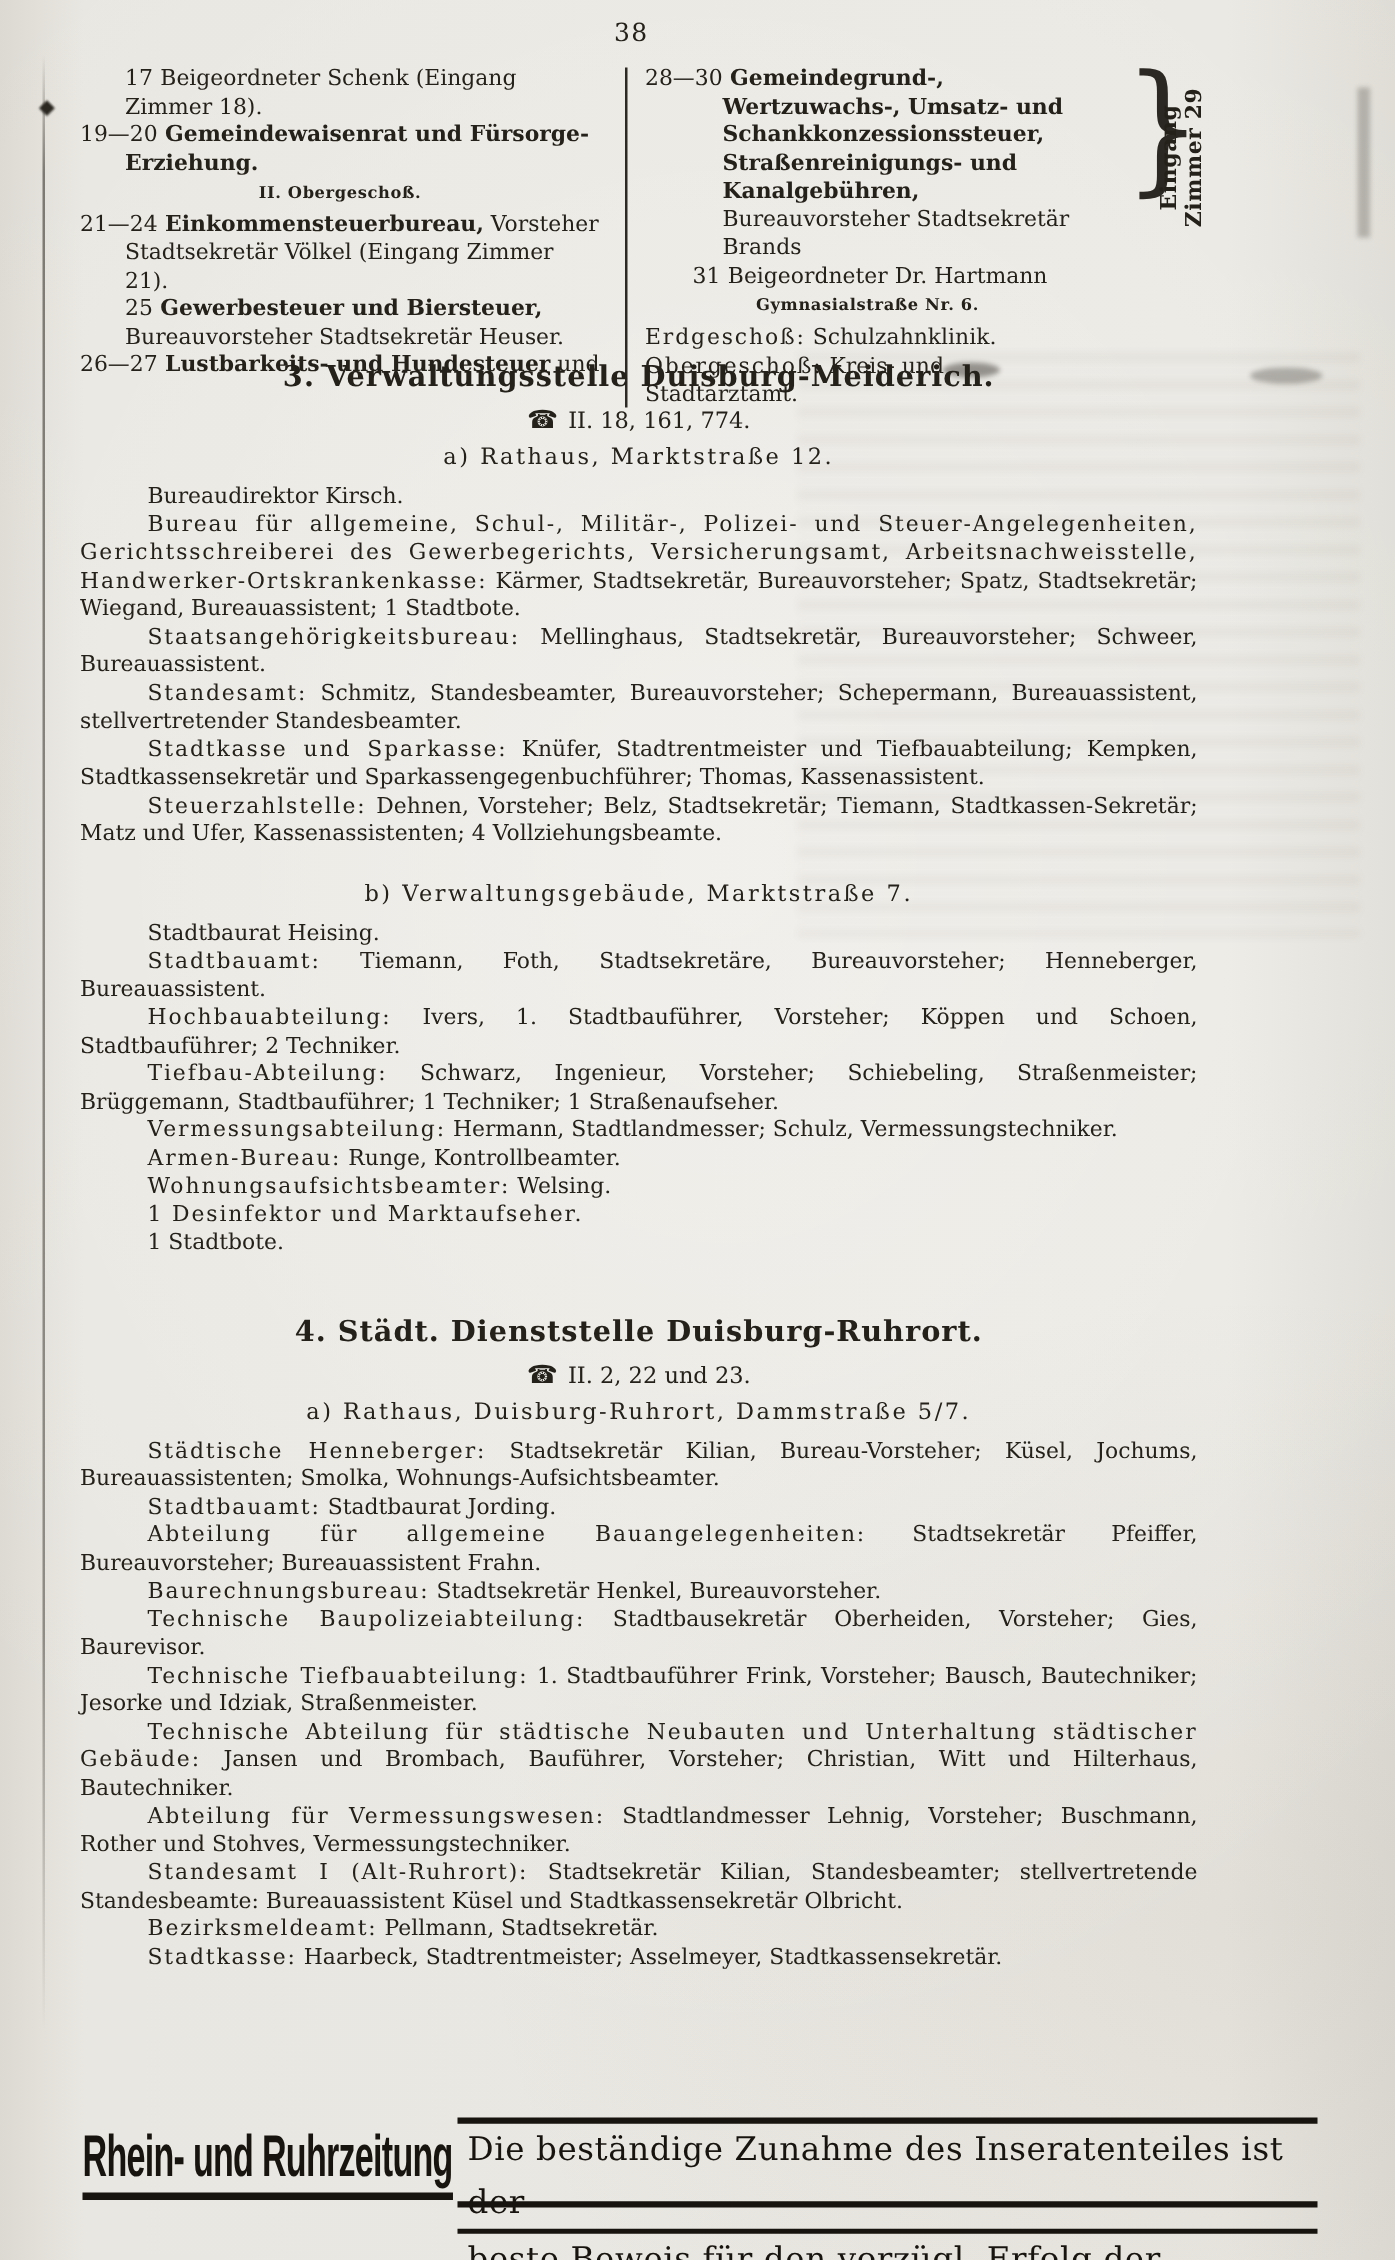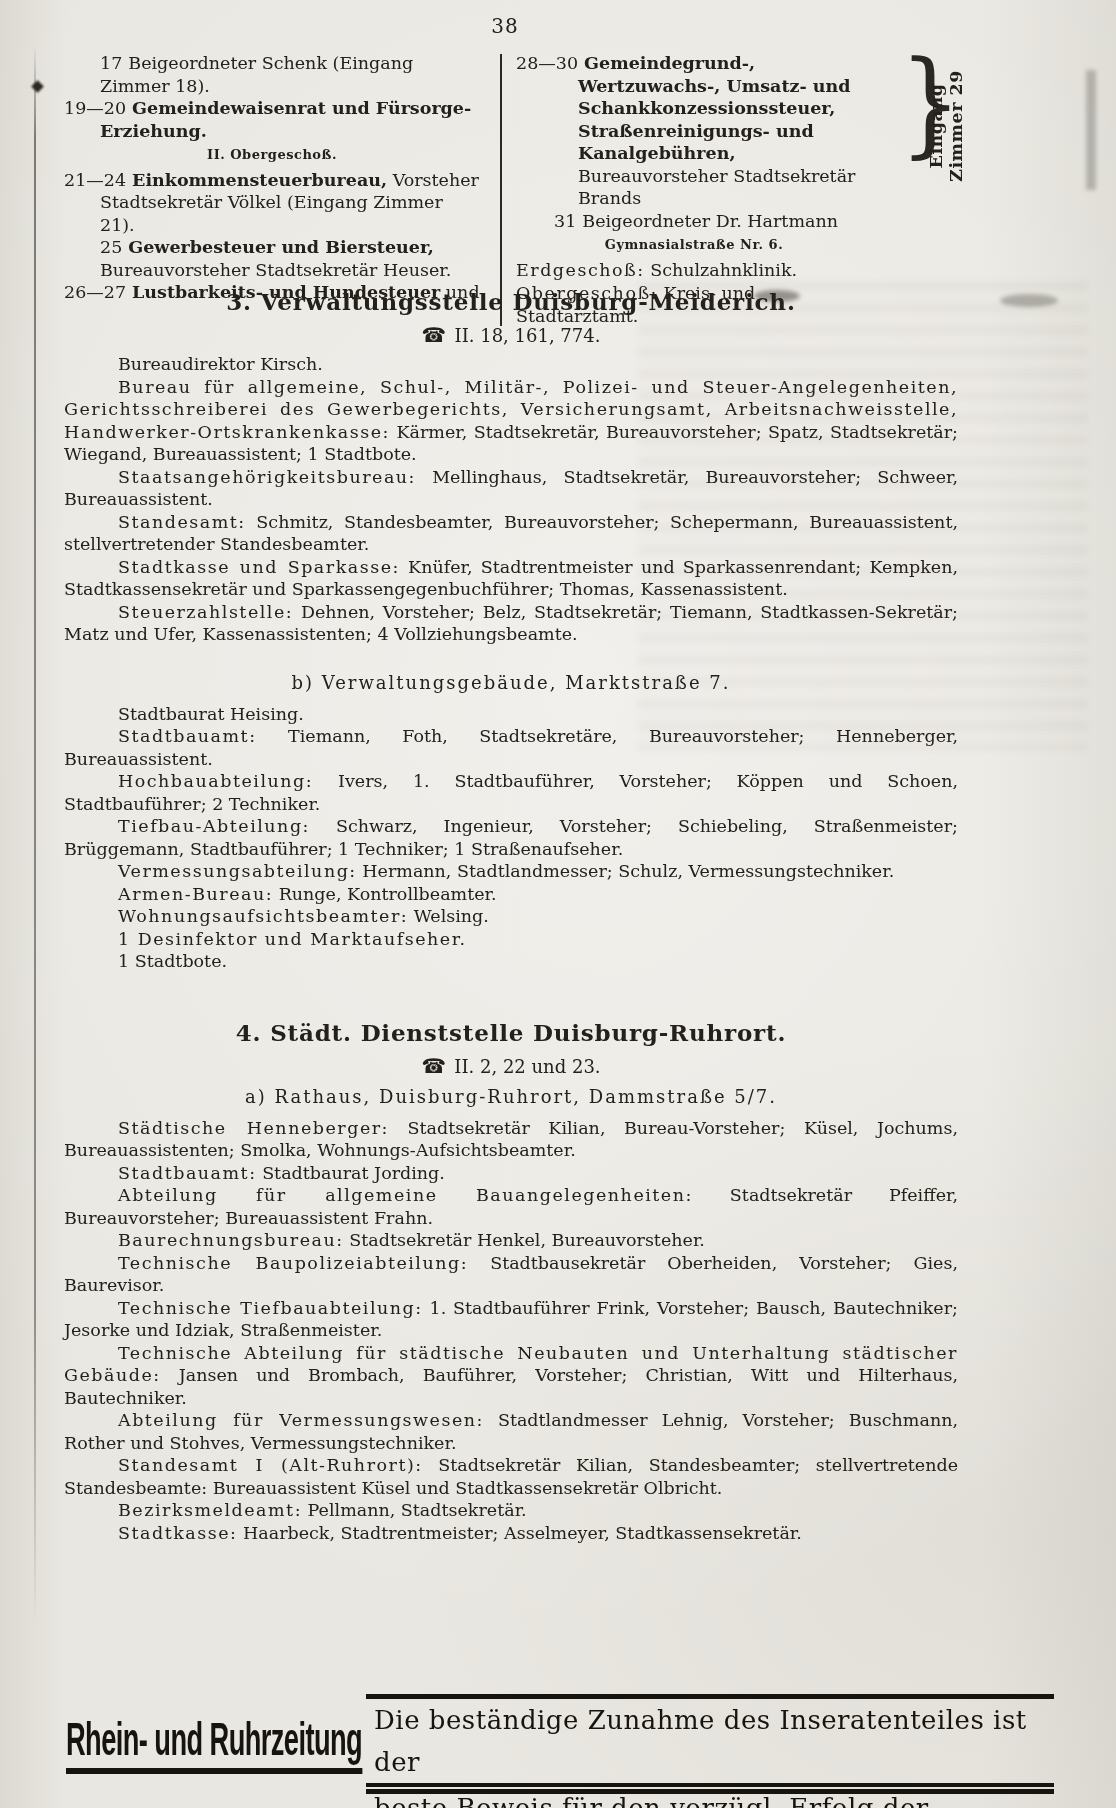--- a/index.html
+++ b/index.html
@@ -57,21 +57,21 @@
   .main { position:absolute; left:64px; top:288px; width:894px; }
   .sec-head { margin:0 0 8px; text-align:center; font-weight:bold; font-size:23px; letter-spacing:0.8px; }
   .phone-line { margin:0 0 6px; text-align:center; font-size:18px; }
   .phone-icon { font-family:"DejaVu Sans",sans-serif; font-size:20px; margin-right:8px; }
   .sub-line { margin:8px 0 10px; text-align:center; font-size:18px; letter-spacing:2px; }
   .sub-line.later { margin-top:26px; }
   .para { margin:0; text-indent:54px; text-align:justify; font-size:17.5px; line-height:22.5px; }
   .sec4-head { margin-top:46px; }
 
   
-  .ad { position:absolute; left:66px; top:1694px; width:988px; height:100px; display:flex; align-items:stretch;justify-content:center; }
+  .ad { position:absolute; left:66px; top:1694px; width:988px; height:72px; display:flex; align-items:stretch;justify-content:center; }
   .ad-logo-wrap { width:300px; display:flex; align-items:center; }
   .ad-logo { font-family:"Liberation Sans","DejaVu Sans",sans-serif; font-weight:bold; font-size:47px; line-height:50px;
     white-space:nowrap; transform:scaleX(0.58); transform-origin:left center; border-bottom:6px solid #17130e;
     padding-bottom:4px; color:#17130e; letter-spacing:-1px; }
   .ad-right { flex:1; border-top:5px solid #17130e; border-bottom:5px solid #17130e; display:flex; flex-direction:column; justify-content:space-between; }
   .ad-line { font-size:26px; line-height:42px; letter-spacing:0.5px; padding-left:8px; color:#17130e; }
   .ad-line.first { border-bottom:4px solid #17130e; }
 </style>
 </head>
 <body>
@@ -111,26 +111,27 @@
     <div class="rot-label">
       <div>Eingang</div>
       <div>Zimmer 29</div>
     </div>
   </div>
 
   <div class="main">
 
     <h2 class="sec-head">3. Verwaltungsstelle Duisburg-Meiderich.</h2>
     <p class="phone-line"><span class="phone-icon">☎</span><span>II. 18, 161, 774.</span></p>
+    <p class="sub-line">a) Rathaus, Marktstraße 12.</p>
 
     <p class="para"><span class="lead"></span><span>Bureaudirektor Kirsch.</span></p>
     <p class="para"><span class="lead">Bureau für allgemeine, Schul-, Militär-, Polizei- und Steuer-Angelegenheiten, Gerichtsschreiberei des Gewerbegerichts, Versicherungsamt, Arbeitsnachweisstelle, Handwerker-Ortskrankenkasse:</span><span> Kärmer, Stadtsekretär, Bureauvorsteher; Spatz, Stadtsekretär; Wiegand, Bureauassistent; 1 Stadtbote.</span></p>
     <p class="para"><span class="lead">Staatsangehörigkeitsbureau:</span><span> Mellinghaus, Stadtsekretär, Bureauvorsteher; Schweer, Bureauassistent.</span></p>
     <p class="para"><span class="lead">Standesamt:</span><span> Schmitz, Standesbeamter, Bureauvorsteher; Schepermann, Bureauassistent, stellvertretender Standesbeamter.</span></p>
-    <p class="para"><span class="lead">Stadtkasse und Sparkasse:</span><span> Knüfer, Stadtrentmeister und Sparkassenrendant; Kempken, Stadtkassensekretär und Sparkassengegenbuchführer; Thomas, Kassenassistent.</span></p>
+    <p class="para"><span class="lead">Stadtkasse und Sparkasse:</span><span> Knüfer, Stadtrentmeister und Tiefbauabteilung; Kempken, Stadtkassensekretär und Sparkassengegenbuchführer; Thomas, Kassenassistent.</span></p>
     <p class="para"><span class="lead">Steuerzahlstelle:</span><span> Dehnen, Vorsteher; Belz, Stadtsekretär; Tiemann, Stadtkassen-Sekretär; Matz und Ufer, Kassenassistenten; 4 Vollziehungsbeamte.</span></p>
 
     <p class="sub-line later">b) Verwaltungsgebäude, Marktstraße 7.</p>
 
     <p class="para"><span class="lead"></span><span>Stadtbaurat Heising.</span></p>
     <p class="para"><span class="lead">Stadtbauamt:</span><span> Tiemann, Foth, Stadtsekretäre, Bureauvorsteher; Henneberger, Bureauassistent.</span></p>
     <p class="para"><span class="lead">Hochbauabteilung:</span><span> Ivers, 1. Stadtbauführer, Vorsteher; Köppen und Schoen, Stadtbauführer; 2 Techniker.</span></p>
     <p class="para"><span class="lead">Tiefbau-Abteilung:</span><span> Schwarz, Ingenieur, Vorsteher; Schiebeling, Straßenmeister; Brüggemann, Stadtbauführer; 1 Techniker; 1 Straßenaufseher.</span></p>
     <p class="para"><span class="lead">Vermessungsabteilung:</span><span> Hermann, Stadtlandmesser; Schulz, Vermessungstechniker.</span></p>
     <p class="para"><span class="lead">Armen-Bureau:</span><span> Runge, Kontrollbeamter.</span></p>

